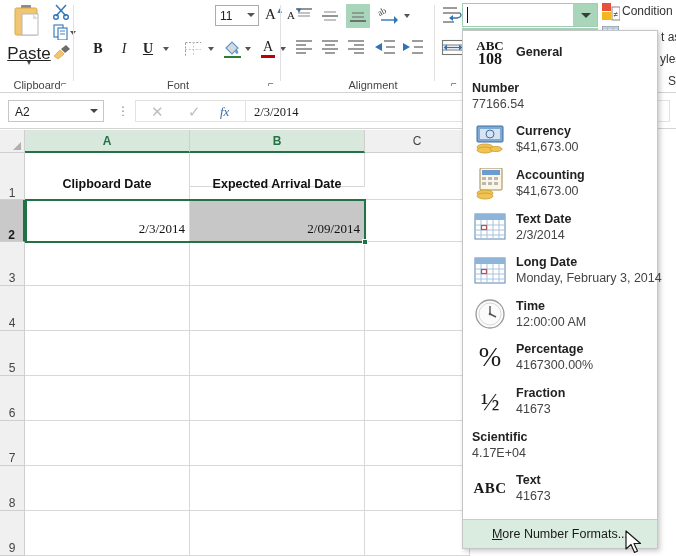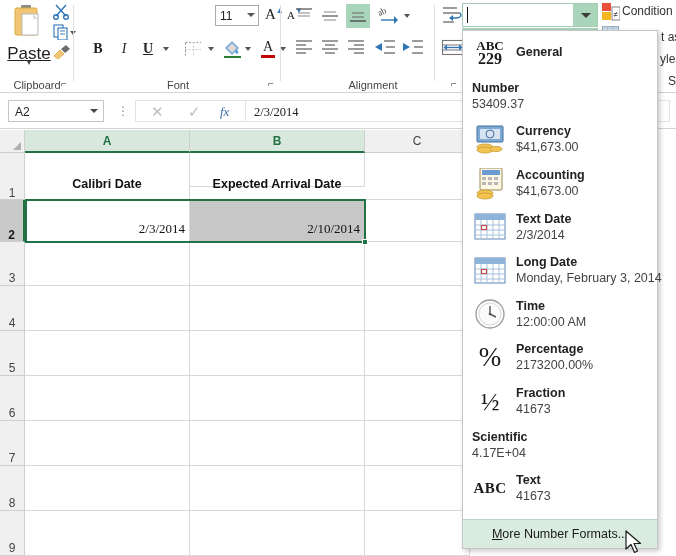--- a/index.html
+++ b/index.html
@@ -492,32 +492,32 @@
       <span>7</span>
     </div>
     <div class="rowhead" style="top:336px;height:45px;line-height:74px;">
       <span>8</span>
     </div>
     <div class="rowhead" style="top:381px;height:45px;line-height:74px;">
       <span>9</span>
     </div>
 
     <div class="cellbox cell-hdr" style="left:25px;top:23px;width:165px;height:47px;line-height:62px;">
-      <span>Calibri Date</span>
+      <span>Clipboard Date</span>
     </div>
     <div class="cellbox cell-hdr" style="left:190px;top:23px;width:175px;height:34px;line-height:62px;">
       <span>Expected Arrival Date</span>
     </div>
     <div class="cellbox" style="left:365px;top:23px;width:105px;height:47px;"></div>
 
     <div class="cellbox cell-right" style="left:25px;top:70px;width:165px;height:42px;line-height:58px;">
       <span>2/3/2014</span>
     </div>
     <div class="cellbox cell-right cell-gray" style="left:190px;top:70px;width:175px;height:42px;line-height:58px;">
-      <span>2/10/2014</span>
+      <span>2/09/2014</span>
     </div>
     <div class="cellbox" style="left:365px;top:70px;width:105px;height:42px;"></div>
 
     <div class="cellbox" style="left:25px;top:112px;width:165px;height:44px;"></div>
     <div class="cellbox" style="left:190px;top:112px;width:175px;height:44px;"></div>
     <div class="cellbox" style="left:365px;top:112px;width:105px;height:44px;"></div>
 
     <div class="cellbox" style="left:25px;top:156px;width:165px;height:45px;"></div>
     <div class="cellbox" style="left:190px;top:156px;width:175px;height:45px;"></div>
     <div class="cellbox" style="left:365px;top:156px;width:105px;height:45px;"></div>
@@ -545,32 +545,32 @@
     <div class="selbox" style="left:25px;top:69px;width:341px;height:44px;"></div>
     <div class="fillhandle" style="left:362px;top:109px;"></div>
   </div>
 
   <div class="dropdown">
 
     <div class="dd-item">
       <div class="dd-ico">
         <div class="g-abc123">
             <span class="l1">ABC</span>
-            <span class="l2">229</span>
+            <span class="l2">108</span>
           </div>
       </div>
       <div class="dd-txt">
         <div class="dd-title">General</div>
       </div>
     </div>
 
     <div class="dd-item">
       <div class="dd-txt">
         <div class="dd-title">Number</div>
-        <div class="dd-sample">53409.37</div>
+        <div class="dd-sample">77166.54</div>
       </div>
     </div>
 
     <div class="dd-item">
       <div class="dd-ico">
         <svg width="34" height="30">
           <rect x="4" y="1" width="26" height="16" rx="1" fill="#7fa9d0" stroke="#3f6ea3" stroke-width="1"></rect>
           <rect x="7" y="4" width="20" height="10" fill="#d6e4f2"></rect>
           <circle cx="17" cy="9" r="4" fill="none" stroke="#3f6ea3" stroke-width="1"></circle>
           <ellipse cx="12" cy="22" rx="8" ry="3" fill="#f3c352" stroke="#c59a2e" stroke-width="0.8"></ellipse>
@@ -668,21 +668,21 @@
         <div class="dd-sample">12:00:00 AM</div>
       </div>
     </div>
 
     <div class="dd-item">
       <div class="dd-ico">
         <span class="g-pct">%</span>
       </div>
       <div class="dd-txt">
         <div class="dd-title">Percentage</div>
-        <div class="dd-sample">2173200.00%</div>
+        <div class="dd-sample">4167300.00%</div>
       </div>
     </div>
 
     <div class="dd-item">
       <div class="dd-ico">
         <span class="g-frac">½</span>
       </div>
       <div class="dd-txt">
         <div class="dd-title">Fraction</div>
         <div class="dd-sample">41673</div>

